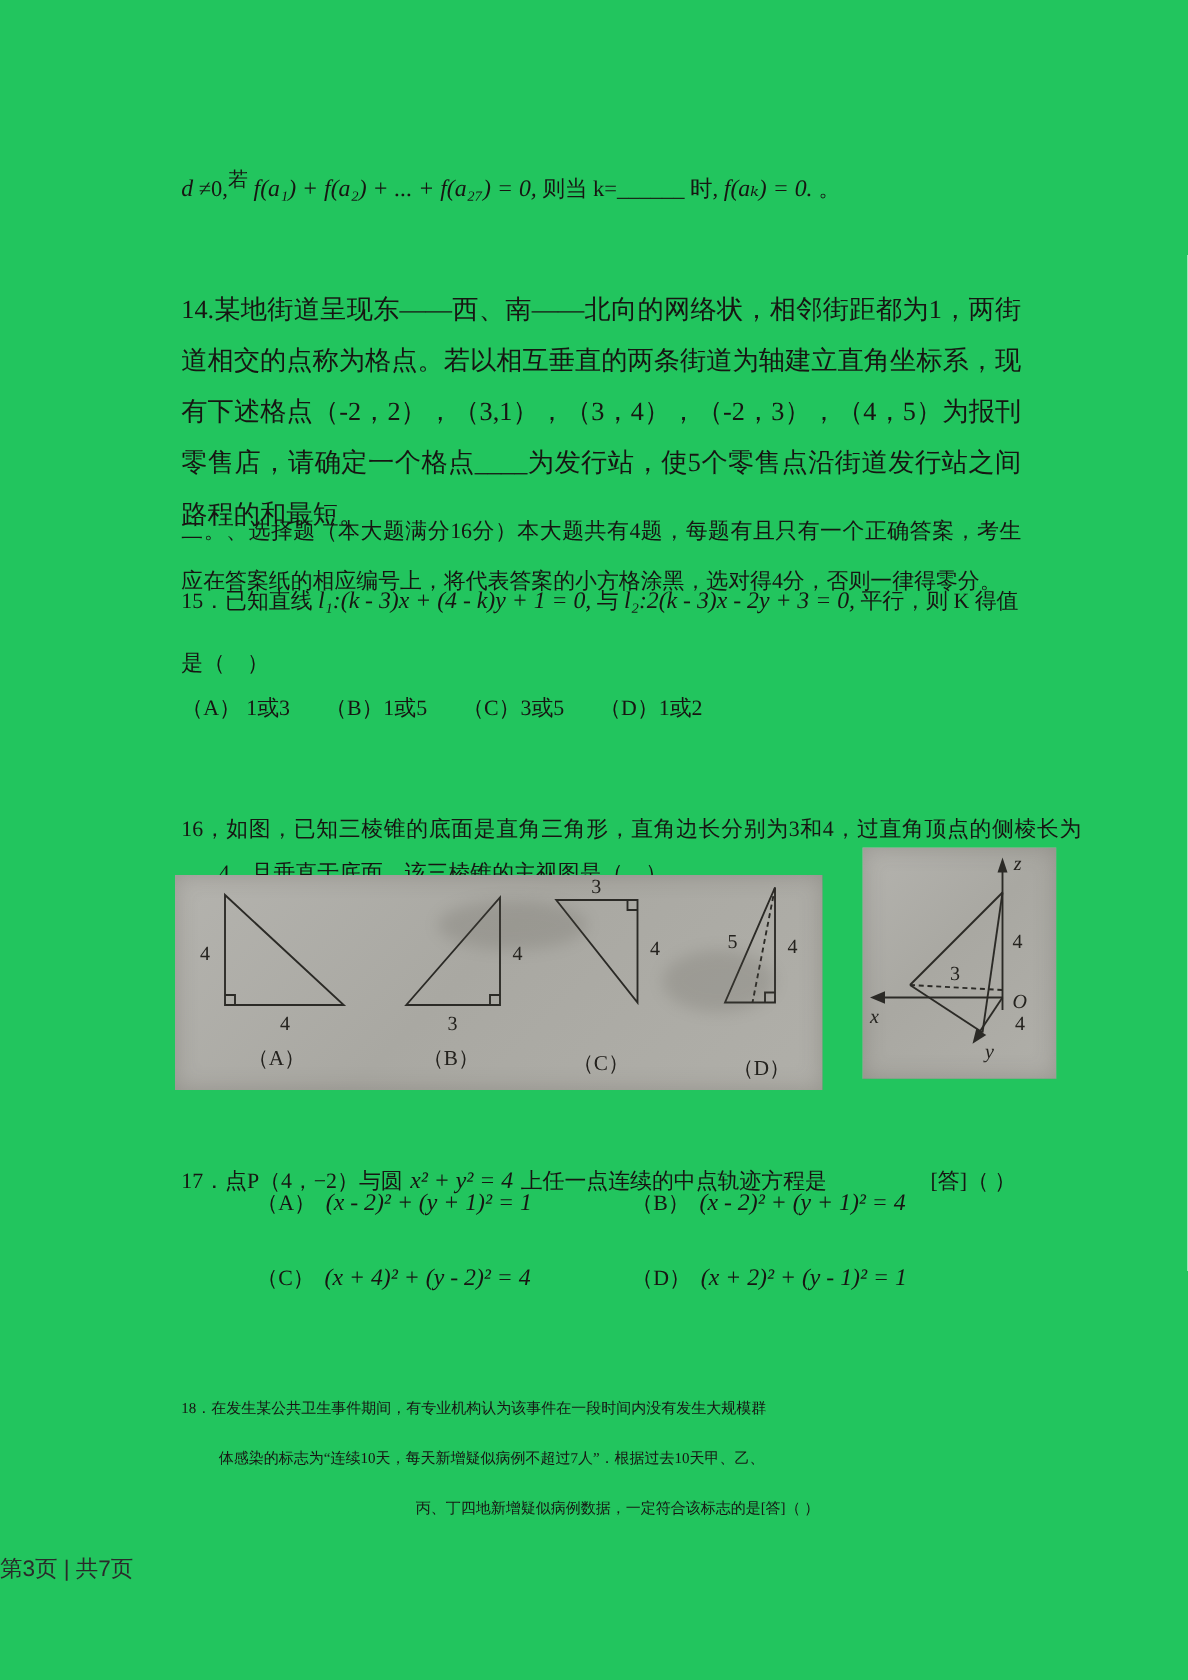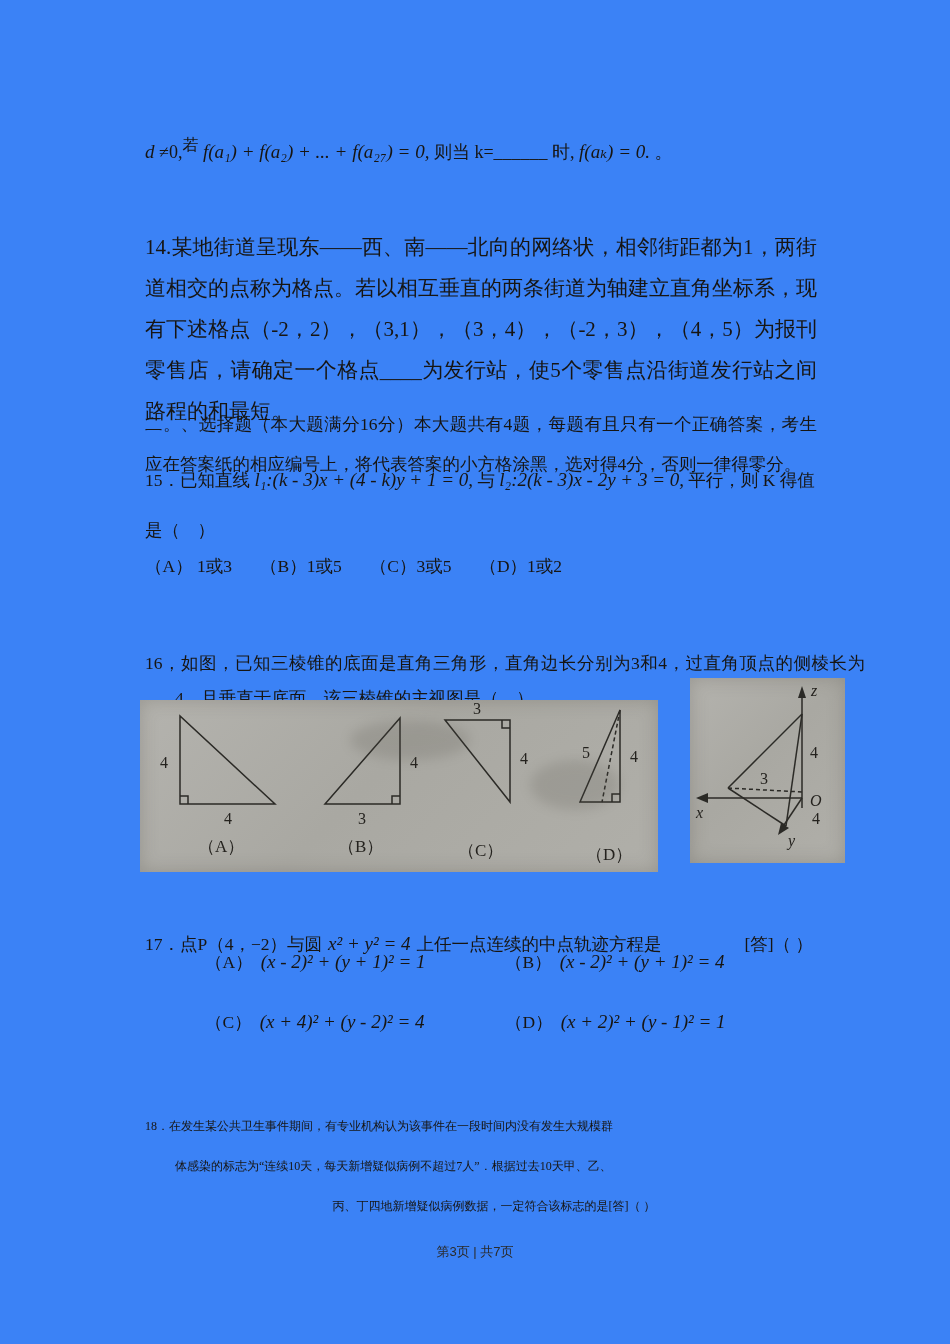--- a/index.html
+++ b/index.html
@@ -1,18 +1,18 @@
 <!DOCTYPE html>
 <html><head>
 <meta charset="utf-8">
 <style>
   html,body { margin:0; padding:0; background:#ffffff; }
   .page {
     position:relative; width:950px; height:1344px;
-    background:#3b82f6; overflow:hidden;
+    background:#22c55e; overflow:hidden;
     font-family:"Liberation Serif","DejaVu Serif",serif;
     color:#171512;
   }
   .math { font-style:italic; font-size:19px; white-space:nowrap; }
   .cn { font-style:normal; }
 
   .intro { position:absolute; left:145px; top:112px; width:690px; font-size:18px; line-height:30px; }
   .intro .ruo { vertical-align:8px; font-size:16px; }
 
   .q14 { position:absolute; left:145px; top:206px; width:672px; font-size:21px; line-height:41px; text-align:justify; }
@@ -46,22 +46,22 @@
   .q17 .ltext { display:flex; align-items:baseline; gap:6px; }
 
   .q17opts { position:absolute; left:205px; top:950px; width:600px;
              display:grid; grid-template-columns:300px 1fr; row-gap:36px; font-size:17.5px; }
   .q17opts .opt { display:flex; align-items:baseline; gap:8px; }
 
   .q18 { position:absolute; left:145px; top:1106px; width:668px; font-size:12px; line-height:40px; }
   .q18 .ind { padding-left:30px; }
   .q18 .line3 { display:flex; justify-content:center; padding-left:30px; }
 
-  .footer { position:absolute; left:0; right:0; top:1243px; text-align:center;
-            font-family:"Liberation Sans","DejaVu Sans",sans-serif; font-size:13px; color:#2a2a2a; }
+  .footer { position:absolute; left:0; right:0; top:1243px; text-align:left;
+            font-family:"Liberation Sans","DejaVu Sans",sans-serif; font-size:18px; color:#2a2a2a; }
 </style>
 </head>
 <body>
 
 <div class="page">
 
   <p class="intro">
     <span class="math">d</span>
     <span class="cn">≠0,</span><span class="ruo cn">若</span>
     <span class="math">f(a₁) + f(a₂) + ... + f(a₂₇) = 0,</span>

